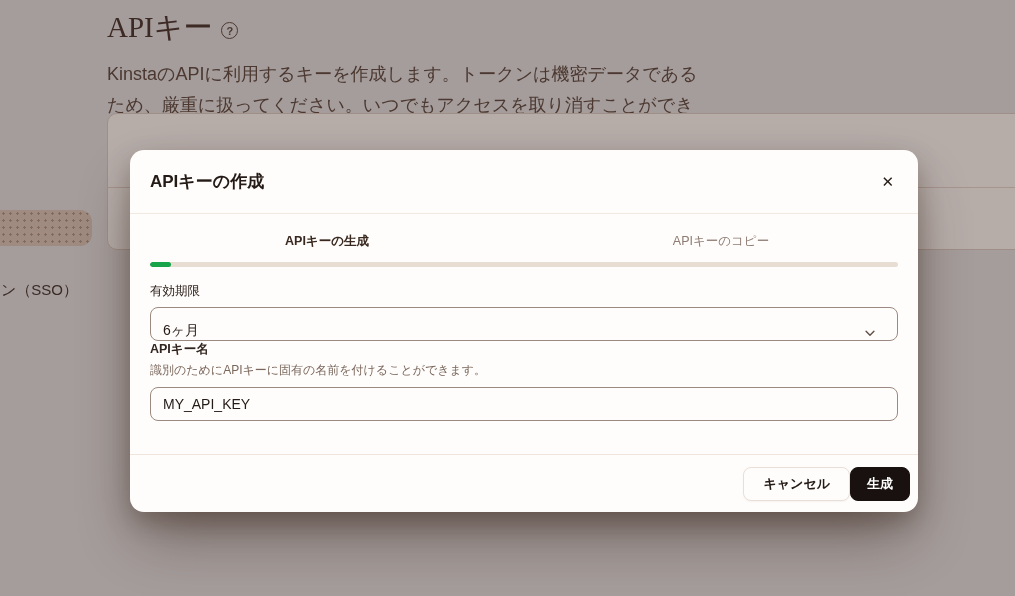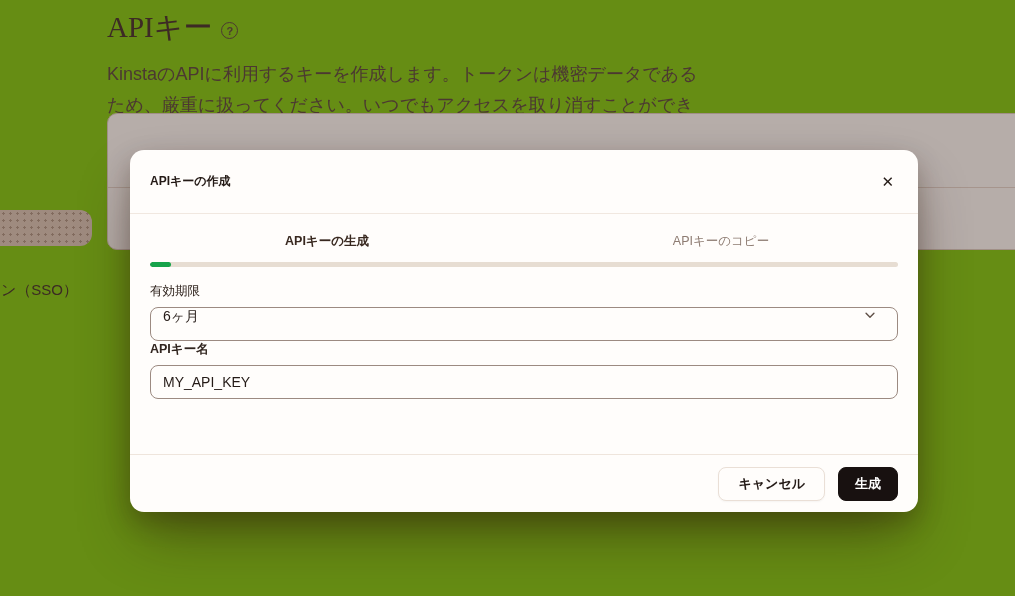--- a/index.html
+++ b/index.html
@@ -2,21 +2,21 @@
 <html><head>
 <meta charset="utf-8">
 <style>
   * { margin: 0; padding: 0; box-sizing: border-box; }
   html,body { width: 1015px; height: 596px; }
   body {
     font-family: "Liberation Sans", "DejaVu Sans", sans-serif;
     background: #fdf8f5;
     overflow: hidden;
   }
-  .screen { position: relative; width: 1015px; height: 596px; overflow: hidden; background:#84cc16; }
+  .screen { position: relative; width: 1015px; height: 596px; overflow: hidden; background:#e5e5e5; }
 
   
   .page { position:absolute; inset:0; }
   .page-title {
     position:absolute; left:107px; top:8px;
     font-family:"Liberation Serif","DejaVu Serif",serif;
     font-size:29px; font-weight:500; color:#453530;
     display:flex; align-items:center; gap:9px;
   }
   .help-circle {
@@ -50,54 +50,54 @@
     position:absolute; left:130px; top:150px; width:788px; height:362px;
     background:#fffdfb; border-radius:14px;
     box-shadow: 0 30px 60px -10px rgba(40,18,8,0.45), 0 10px 25px rgba(40,18,8,0.25);
     display:flex; flex-direction:column;
   }
   .modal-header {
     height:64px; flex:0 0 64px; padding:0 20px;
     display:flex; align-items:center; justify-content:space-between;
     border-bottom:1px solid #f1e8e0;
   }
-  .modal-title { font-size:12px; font-weight:700; color:#241a16; }
+  .modal-title { font-size:17px; font-weight:700; color:#241a16; }
   .close-btn {
     background:none; border:none; cursor:pointer;
     font-size:15px; line-height:1; color:#241a16; padding:4px;
   }
   .steps { display:flex; height:44px; align-items:center; }
   .step { flex:1; text-align:center; font-size:12.5px; padding-top:10px; }
   .step.active { font-weight:700; color:#38281f; }
   .step.inactive { font-weight:400; color:#8d7b71; }
   .progress { margin:4px 20px 0 20px; height:5px; border-radius:3px; background:#e7ddd2; overflow:hidden; }
   .progress-fill { height:100%; background:#16a34a; border-radius:3px; width:0; }
 
   .modal-body { padding:16px 20px 0 20px; }
   .field-label { display:block; font-size:12.5px; font-weight:500; color:#30241e; margin-bottom:7px; }
   .field-label.bold { font-weight:700; }
   .select {
     height:34px; border:1px solid #9c8a81; border-radius:8px; background:#fffdfb;
-    display:flex; align-items:flex-start; justify-content:space-between;
+    display:flex; align-items:flex-end; justify-content:space-between;
     padding:0 12px 0 12px; cursor:pointer;
   }
   .select-value { font-size:14px; color:#241a16; }
   .chevron { display:flex; align-items:center; margin-right:8px; }
   .section-gap { }
   .helper-text { font-size:12px; color:#7a675c; margin:-3px 0 8px 0; }
   .text-input {
     width:100%; height:34px; border:1px solid #9c8a81; border-radius:8px;
     background:#fffdfb; padding:12px 12px; font-size:14px; color:#241a16;
     font-family:"Liberation Sans","DejaVu Sans",sans-serif; outline:none;
   }
 
   .modal-footer {
     margin-top:auto; border-top:1px solid #efe5dc;
-    display:flex; justify-content:flex-end; align-items:center; gap:13px;
-    padding:12px 20px; height:58px;
+    display:flex; justify-content:flex-end; align-items:center; 
+    padding:12px 8px; height:58px;
   }
   .btn { height:34px; border-radius:8px; font-size:13px; font-weight:600; cursor:pointer;
          display:flex; align-items:center; justify-content:center;
          font-family:"Liberation Sans","DejaVu Sans",sans-serif; }
   .btn-cancel { padding:0 19px; background:#fffdfb; border:1px solid #eadfd6; color:#241a16;
                 box-shadow:0 1px 2px rgba(0,0,0,0.04); }
   .btn-submit { padding:0 16px; background:#181110; border:1px solid #181110; color:#fff; }
 </style>
 </head>
 <body>
@@ -139,20 +139,21 @@
       <div class="select">
         <span class="select-value">6ヶ月</span>
         <span class="chevron">
           <svg width="14" height="14" viewBox="0 0 16 16" fill="none">
             <path d="M3.5 6l4.5 4.5L12.5 6" stroke="#5f4f46" stroke-width="1.6" stroke-linecap="round" stroke-linejoin="round"></path>
           </svg>
         </span>
       </div>
 
       <label class="field-label bold section-gap">APIキー名</label>
+      <div class="helper-text">識別のためにAPIキーに固有の名前を付けることができます。</div>
       <input class="text-input" type="text" value="MY_API_KEY" style="">
     </div>
 
     <div class="modal-footer">
       <button class="btn btn-cancel">キャンセル</button>
       <button class="btn btn-submit">生成</button>
     </div>
   </div>
 
 </div>

